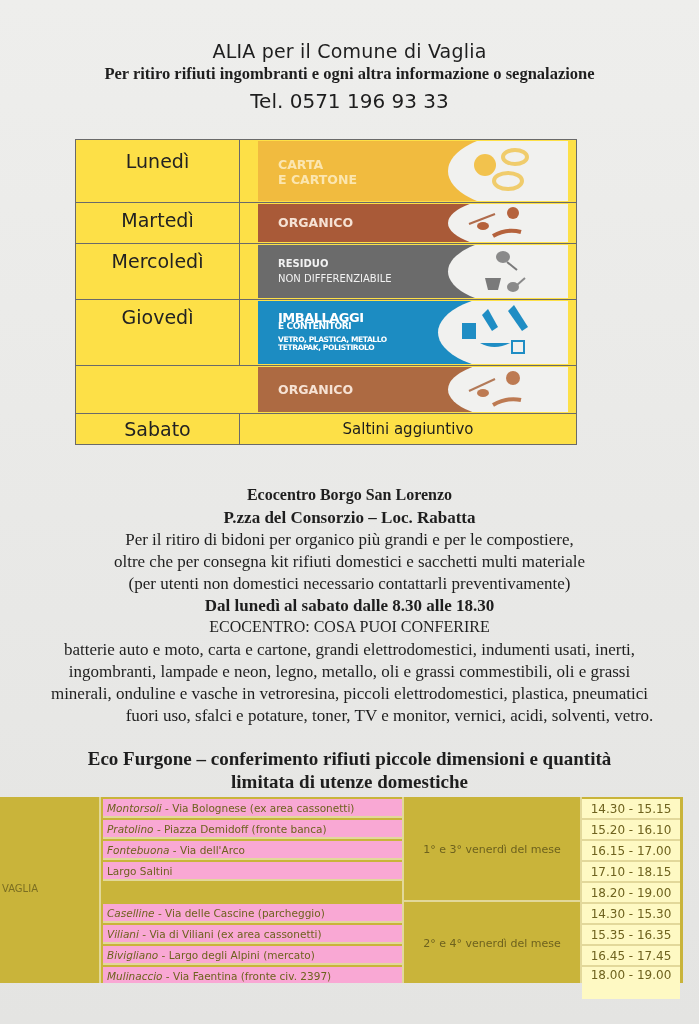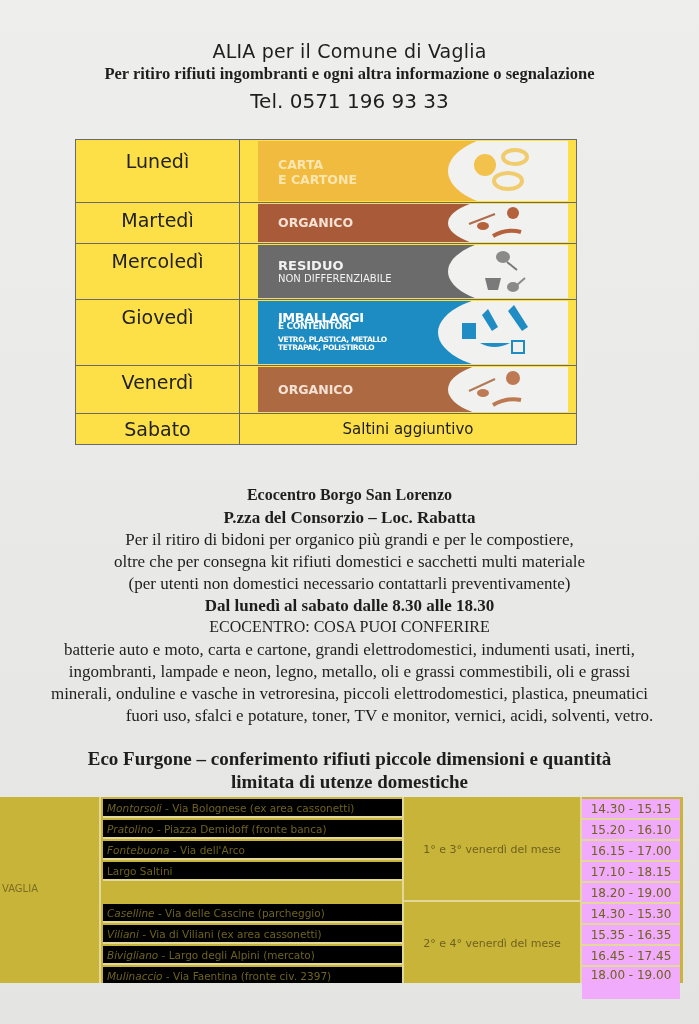--- a/index.html
+++ b/index.html
@@ -75,37 +75,37 @@
   .town {
     position: absolute; left: 0; top: 0; width: 101px; height: 186px;
     border-right: 2px solid #e2d89a; box-sizing: border-box;
   }
   .town span {
     position: absolute; left: 2px; top: 86px;
     font-family: "DejaVu Sans", sans-serif; font-size: 10px; color: #7b6e22;
   }
   .loc {
     position: absolute; left: 103px; width: 299px; height: 19px;
-    background: #000000; box-sizing: border-box;
+    background: #f9a8d4; box-sizing: border-box;
     border-bottom: 2px solid #e2d89a;
     font-family: "DejaVu Sans", sans-serif; font-size: 10.5px; color: #6e621e;
     padding-left: 4px; line-height: 18px; white-space: nowrap;
   }
   .loc i { font-style: italic; }
   .loc-right { position: absolute; left: 402px; width: 2px; top: 0; height: 186px; background: #e2d89a; }
   .freq {
     position: absolute; left: 404px; width: 176px;
     font-family: "DejaVu Sans", sans-serif; font-size: 11px; color: #6e621e;
     text-align: center; border-bottom: 2px solid #e2d89a; box-sizing: border-box;
   }
   .freq span { position: absolute; left: 0; right: 0; top: 50%; transform: translateY(-50%); }
   .time-col-sep { position: absolute; left: 580px; top: 0; width: 2px; height: 186px; background: #e2d89a; }
   .time {
     position: absolute; left: 582px; width: 98px; height: 21px;
-    background: #f0abfc; box-sizing: border-box; border-bottom: 2px solid #e2d89a;
+    background: #fef9c3; box-sizing: border-box; border-bottom: 2px solid #e2d89a;
     font-family: "DejaVu Sans", sans-serif; font-size: 12px; color: #6e621e;
     text-align: center; line-height: 20px;
   }
 </style>
 </head>
 <body>
 
 <div class="abs center" id="title">ALIA per il Comune di Vaglia</div>
 <div class="abs center" id="subtitle">Per ritiro rifiuti ingombranti e ogni altra informazione o segnalazione</div>
 <div class="abs center" id="phone">Tel. 0571 196 93 33</div>
@@ -140,21 +140,21 @@
           <circle cx="58" cy="9" r="6" fill="#b5623c"></circle>
           <path d="M38 32 Q52 24 66 28" stroke="#b5623c" stroke-width="4" fill="none"></path>
         </svg>
       </div>
     </div>
   </div>
 
   <div class="srow" style="top:104px;height:56px;">
     <div class="day" style="padding-top:6px;">Mercoledì</div>
     <div class="band" style="background:#6b6b6b;">
-      <div class="lbl" style="top:14px;font-size:13px;color:#f2f2f2;text-align:right;">RESIDUO</div>
+      <div class="lbl" style="top:14px;font-size:10px;color:#f2f2f2;text-align:right;">RESIDUO</div>
       <div class="lbl" style="top:29px;font-size:10px;color:#f2f2f2;font-weight:normal;">NON DIFFERENZIABILE</div>
       <div class="ellipse"></div>
       <div class="icons">
         <svg width="95" height="54" viewBox="0 0 95 54">
           <ellipse cx="48" cy="12" rx="7" ry="6" fill="#8a8a8a"></ellipse>
           <line x1="52" y1="17" x2="62" y2="25" stroke="#7a7a7a" stroke-width="2"></line>
           <path d="M30 33 L46 33 L43 45 L33 45 Z" fill="#7a7a7a"></path>
           <ellipse cx="58" cy="42" rx="6" ry="5" fill="#8a8a8a"></ellipse>
           <line x1="62" y1="40" x2="70" y2="33" stroke="#8a8a8a" stroke-width="2"></line>
         </svg>
@@ -176,21 +176,20 @@
           <path d="M38 8 L48 26 L42 30 L32 14 Z" fill="#1f8dc4"></path>
           <path d="M64 4 L78 26 L72 30 L58 10 Z" fill="#1f8dc4"></path>
           <path d="M30 42 Q44 50 60 42 Z" fill="#1f8dc4"></path>
           <rect x="62" y="40" width="12" height="12" fill="none" stroke="#1f8dc4" stroke-width="2"></rect>
         </svg>
       </div>
     </div>
   </div>
 
   <div class="srow" style="top:226px;height:48px;">
-    <div class="day" style="padding-top:5px;">Venerdì</div>
     <div class="band" style="background:#ad6a42;">
       <div class="lbl" style="top:17px;font-size:12.5px;color:#f6e2d4;">ORGANICO</div>
       <div class="ellipse"></div>
       <div class="icons">
         <svg width="95" height="46" viewBox="0 0 95 46">
           <line x1="14" y1="24" x2="40" y2="12" stroke="#b37a58" stroke-width="2"></line>
           <ellipse cx="28" cy="26" rx="6" ry="4" fill="#bd7a52"></ellipse>
           <circle cx="58" cy="11" r="7" fill="#bd7a52"></circle>
           <path d="M38 38 Q52 30 66 33" stroke="#bd7a52" stroke-width="4" fill="none"></path>
         </svg>

